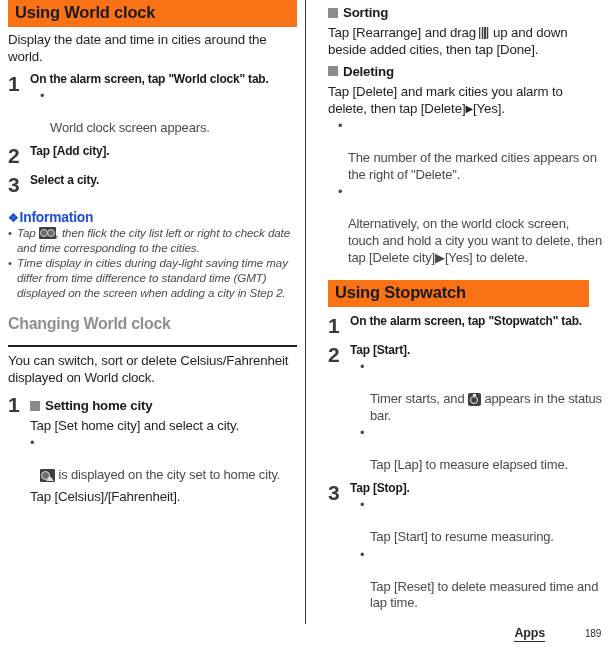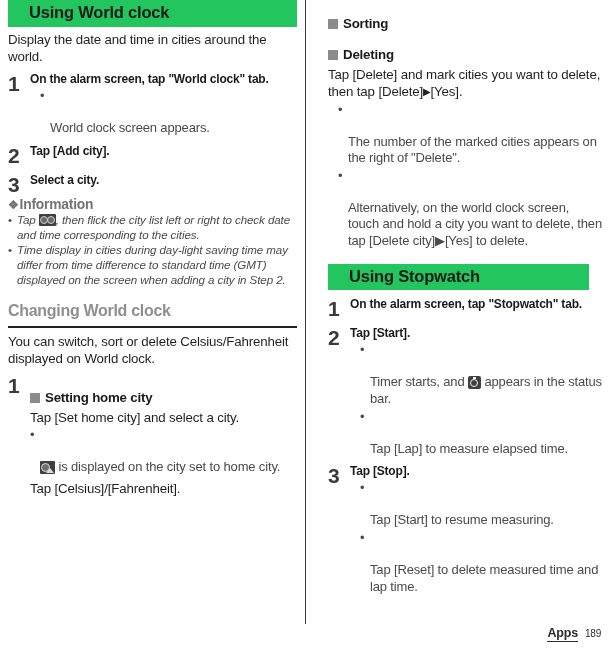--- a/index.html
+++ b/index.html
@@ -33,38 +33,38 @@
     position: absolute;
     left: 305px;
     top: 0px;
     width: 1px;
     height: 624px;
     background: #3b3b42;
   }
 
   
   .bar-heading {
-    background: #22c55e;
+    background: #f97316;
     color: #1a1a1a;
     font-size: 16.5px;
     font-weight: bold;
-    padding: 3px 0 4px 21px;
+    padding: 3px 0 4px 7px;
     letter-spacing: -0.2px;
     line-height: 1.2;
   }
   .bar-left  { margin-left: 0px; width: 289px; box-sizing: border-box; }
   .bar-right { margin-left: 0px; width: 261px; box-sizing: border-box; }
 
   
   .rule-heading {
     color: #8f8f8f;
     font-size: 16px;
     font-weight: bold;
     letter-spacing: -0.3px;
-    padding-bottom: 6px;
+    padding-bottom: 12px;
     border-bottom: 2px solid #231f20;
     margin: 14px 0 5px 0;
     width: 289px;
     box-sizing: border-box;
   }
 
   
   .para {
     font-size: 13.3px;
     line-height: 1.30;
@@ -111,42 +111,42 @@
     width: 10px;
     text-align: left;
   }
   .bullet .btxt { flex: 1 1 auto; margin-top: 32px; }
   .bullets-indent { margin-left: 10px; }
 
   
   .info-head {
     font-size: 13.8px;
     font-weight: bold;
-    color: #737373;
-    margin-top: 2px;
+    color: #1d4ed8;
+    margin-top: 15px;
     letter-spacing: -0.2px;
   }
   .info-head .flower { font-size: 12px; margin-right: 1px; }
   .info-bullet {
     display: flex;
     font-size: 11.6px;
     line-height: 1.27;
     color: #4a4a4a;
     margin-top: 1px;
     letter-spacing: -0.1px;
   }
   .info-bullet .dot { flex: 0 0 9px; }
   .info-bullet .btxt { flex: 1 1 auto; font-style: italic; }
 
   
   .sub-head {
     font-size: 13.3px;
     font-weight: bold;
     color: #1a1a1a;
-    margin-top: 16px;
+    margin-top: 5px;
     letter-spacing: -0.2px;
     display: flex;
     align-items: center;
   }
   .sq {
     display: inline-block;
     width: 10px;
     height: 10px;
     background: #8b8b8b;
     margin-right: 5px;
@@ -252,20 +252,21 @@
   }
   .arrow { font-size: 10px; vertical-align: 1px; }
 
   
   .footer {
     position: absolute;
     right: 8px;
     bottom: 6px;
     display: flex;
     align-items: baseline;
+    gap: 33px;
   }
   .footer-label {
     font-size: 12.5px;
     font-weight: bold;
     color: #2b2b2b;
     border-bottom: 1.6px solid #2b2b2b;
     padding-bottom: 1px;
     margin-right: 7px;
     letter-spacing: -0.2px;
   }
@@ -352,26 +353,27 @@
     </div>
 
   </div>
 
   <div class="col col-right">
 
     <div class="sub-head" style="">
       <span class="sq"></span>
         <span>Sorting</span>
     </div>
+    <div class="para"><span>Tap [Rearrange] and drag </span><span class="ico ico-drag"></span><span> up and down beside added cities, then tap [Done].</span></div>
 
     <div class="sub-head">
       <span class="sq"></span>
         <span>Deleting</span>
     </div>
-    <div class="para"><span>Tap [Delete] and mark cities you want to delete, then tap [Delete]</span><span class="arrow">▶</span><span>[Yes].</span></div>
+    <div class="para"><span>Tap [Delete] and mark cities you alarm to delete, then tap [Delete]</span><span class="arrow">▶</span><span>[Yes].</span></div>
 
     <div class="bullets-indent">
       <div class="bullet">
         <span class="dot">•</span>
         <span class="btxt">The number of the marked cities appears on the right of "Delete".</span>
       </div>
       <div class="bullet">
         <span class="dot">•</span>
         <span class="btxt">Alternatively, on the world clock screen, touch and hold a city you want to delete, then tap [Delete city]▶[Yes] to delete.</span>
       </div>

